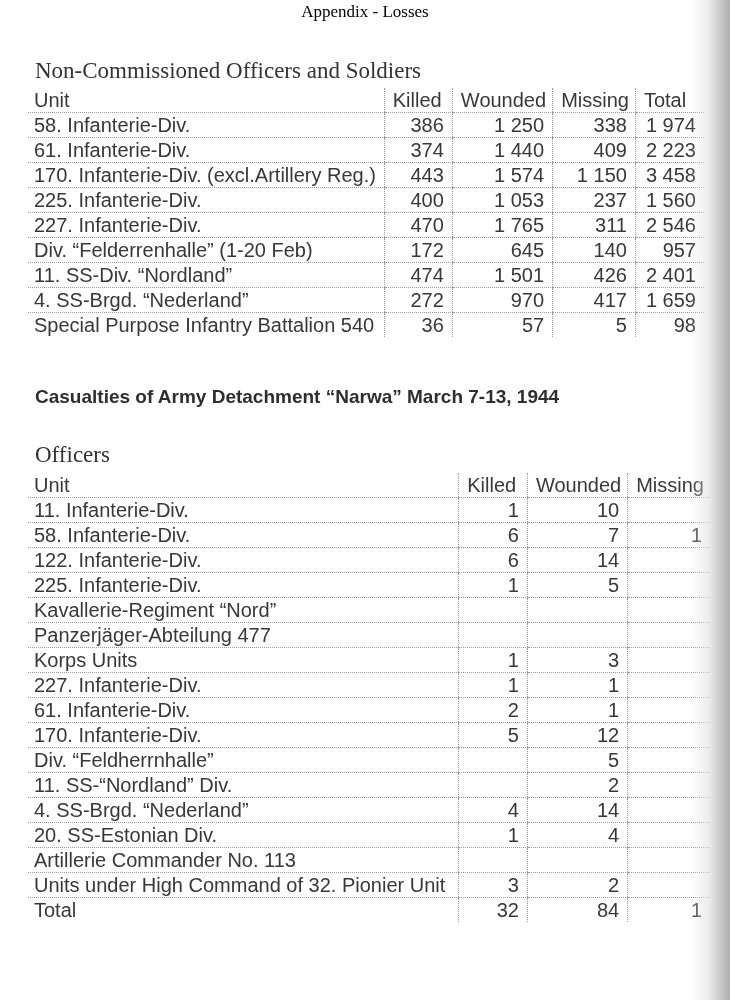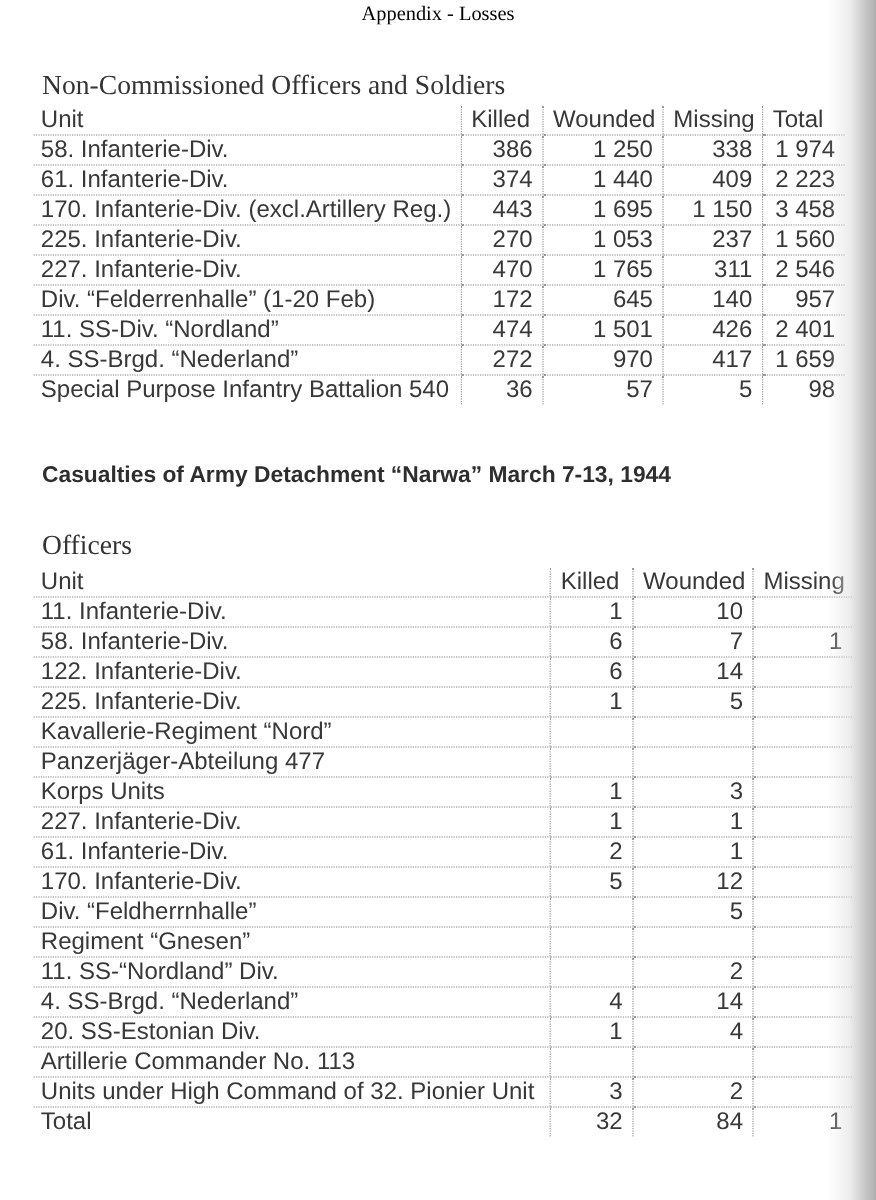--- a/index.html
+++ b/index.html
@@ -91,27 +91,27 @@
     <tr>
         <td>61. Infanterie-Div.</td>
         <td class="num">374</td>
         <td class="num">1 440</td>
         <td class="num">409</td>
         <td class="num">2 223</td>
       </tr>
     <tr>
         <td>170. Infanterie-Div. (excl.Artillery Reg.)</td>
         <td class="num">443</td>
-        <td class="num">1 695</td>
+        <td class="num">1 574</td>
         <td class="num">1 150</td>
         <td class="num">3 458</td>
       </tr>
     <tr>
         <td>225. Infanterie-Div.</td>
-        <td class="num">270</td>
+        <td class="num">400</td>
         <td class="num">1 053</td>
         <td class="num">237</td>
         <td class="num">1 560</td>
       </tr>
     <tr>
         <td>227. Infanterie-Div.</td>
         <td class="num">470</td>
         <td class="num">1 765</td>
         <td class="num">311</td>
         <td class="num">2 546</td>
@@ -226,26 +226,20 @@
         <td class="num">12</td>
         <td class="num missing"></td>
       </tr>
     <tr>
         <td>Div. “Feldherrnhalle”</td>
         <td class="num"></td>
         <td class="num">5</td>
         <td class="num missing"></td>
       </tr>
     <tr>
-        <td>Regiment “Gnesen”</td>
-        <td class="num"></td>
-        <td class="num"></td>
-        <td class="num missing"></td>
-      </tr>
-    <tr>
         <td>11. SS-“Nordland” Div.</td>
         <td class="num"></td>
         <td class="num">2</td>
         <td class="num missing"></td>
       </tr>
     <tr>
         <td>4. SS-Brgd. “Nederland”</td>
         <td class="num">4</td>
         <td class="num">14</td>
         <td class="num missing"></td>

